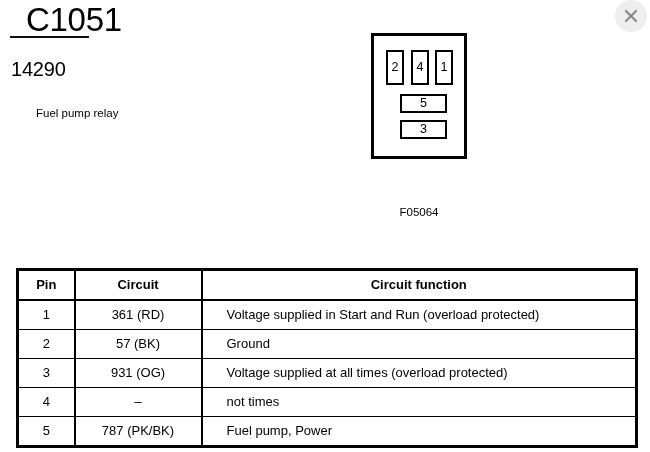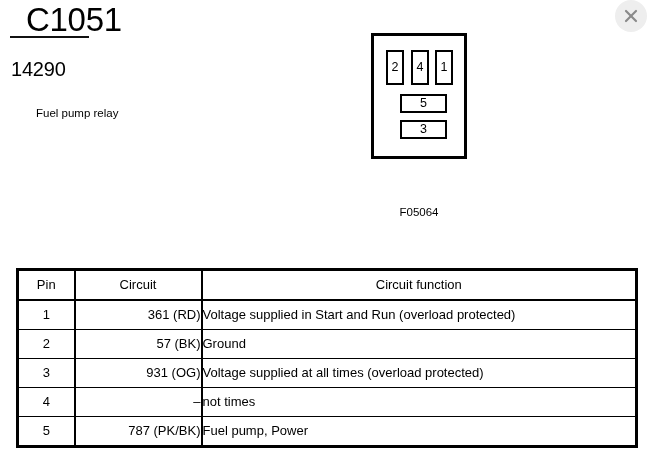--- a/index.html
+++ b/index.html
@@ -135,27 +135,27 @@
   #pin-table td {
     border: 1.6px solid #000000;
     height: 28px;
     padding: 0;
     font-size: 13px;
     font-weight: normal;
     line-height: 16px;
     color: #000000;
   }
   #pin-table thead th {
-    font-weight: normal;
+    font-weight: bold;
     text-align: center;
     border-bottom-width: 2.6px;
   }
   #pin-table .cell-pin { text-align: center; }
-  #pin-table .cell-circuit { text-align: right; border-radius: 11px; }
-  #pin-table .cell-function { text-align: left; padding-left: 0; }
+  #pin-table .cell-circuit { text-align: center; border-radius: 11px; }
+  #pin-table .cell-function { text-align: left; padding-left: 24px; }
 
   
   #pin-table tr > *:first-child { border-left-width: 3px; }
   #pin-table tr > *:last-child { border-right-width: 3px; }
   #pin-table thead tr > * { border-top-width: 3px; }
   #pin-table tbody tr:last-child > * { border-bottom-width: 3px; }
   
   #pin-table .cell-pin, #pin-table .head-pin { border-right-width: 2.6px; }
   #pin-table .cell-function, #pin-table .head-function { border-left-width: 2.6px; margin-top: 37px; }
 </style>

